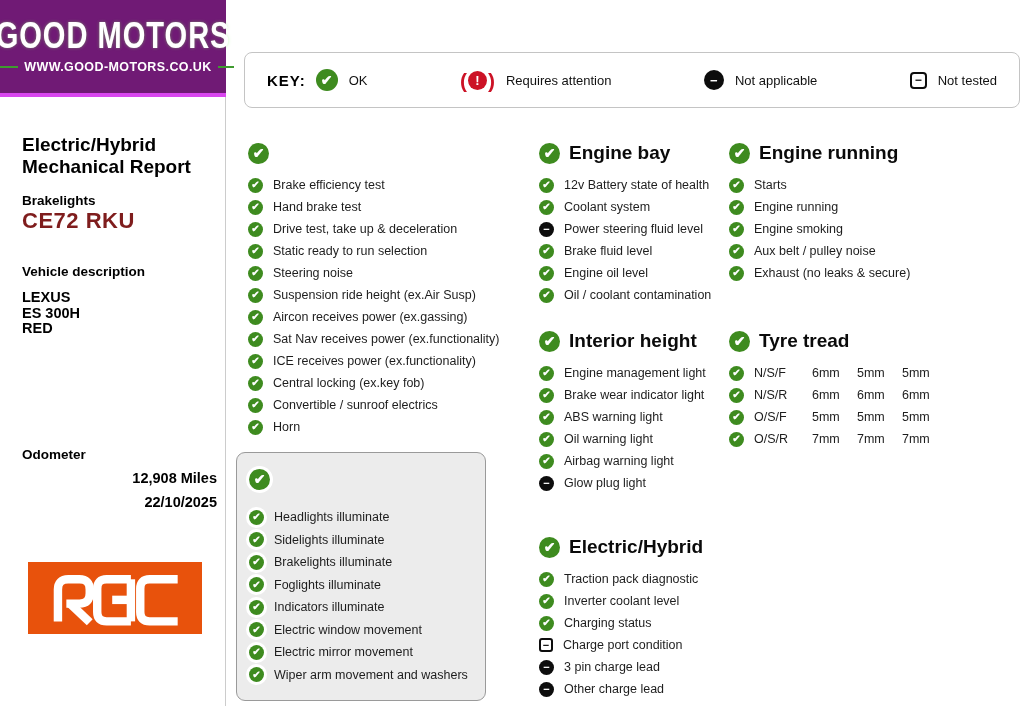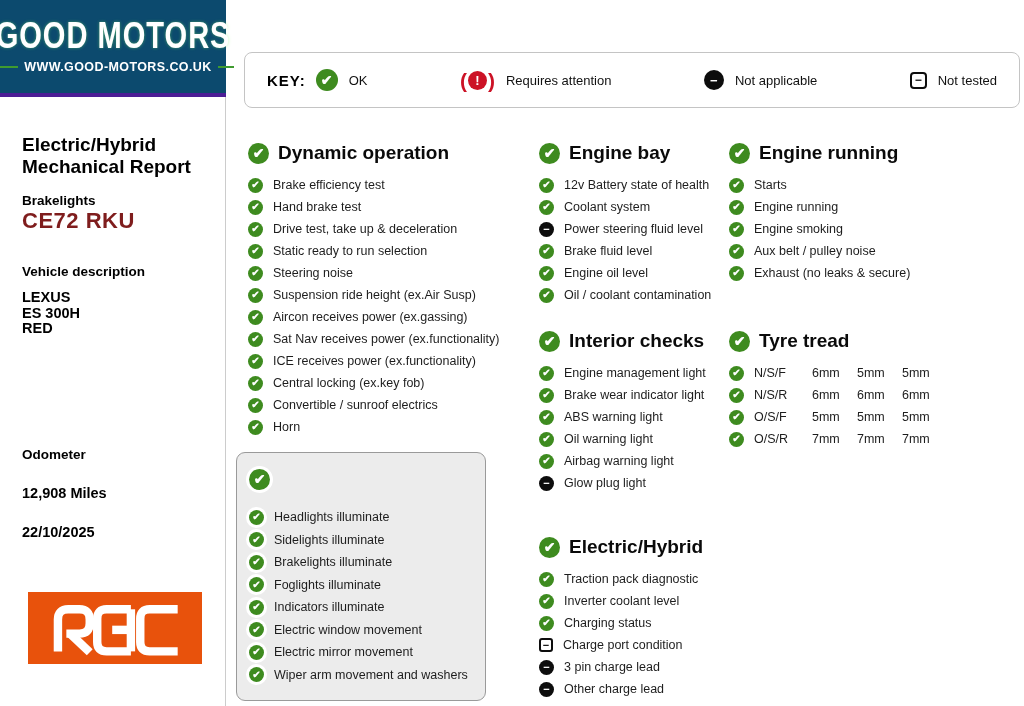--- a/index.html
+++ b/index.html
@@ -5,38 +5,38 @@
   html,body{margin:0;padding:0;}
   body{
     width:1024px;height:706px;background:#fff;overflow:hidden;
     font-family:"Liberation Sans",sans-serif;color:#1d1d1d;
     -webkit-font-smoothing:antialiased;
   }
   .page{position:relative;width:1024px;height:706px;background:#fff;}
 
   
   .sidebar{position:absolute;left:0;top:0;width:226px;height:706px;border-right:1px solid #ccc;box-sizing:border-box;}
-  .logo-box{width:226px;height:93px;background:#0c4a6e;border-bottom:4px solid #4c1d95;
+  .logo-box{width:226px;height:93px;background:#701a75;border-bottom:4px solid #d946ef;
     display:flex;flex-direction:column;align-items:center;justify-content:center;gap:7px;}
   .logo-title{color:#fff;font-size:30px;font-weight:700;letter-spacing:1px;
     transform:scale(.97,1.22);text-shadow:0 0 3px rgba(130,255,100,.45);white-space:nowrap;}
   .logo-url-row{display:flex;align-items:center;gap:6px;width:100%;justify-content:center;}
   .gline{height:2px;background:#3f9b2f;flex:0 0 26px;}
   .gline.short{flex-basis:16px;}
   .logo-url{color:#fff;font-size:12.5px;font-weight:700;letter-spacing:.4px;white-space:nowrap;}
 
   .side-content{padding-left:22px;padding-right:8px;}
   .report-title{font-size:19px;font-weight:700;line-height:1.16;white-space:pre-line;margin-top:37px;color:#000;}
   .fld-label{font-size:13.5px;font-weight:700;color:#000;}
   .lab-reg{margin-top:15px;}
   .reg-value{font-size:22px;font-weight:700;color:#7f1d1d;margin-top:0;letter-spacing:.5px;}
   .lab-veh{margin-top:30px;}
   .veh-value{font-size:14.5px;font-weight:700;line-height:1.07;white-space:pre-line;margin-top:11px;color:#000;}
   .lab-odo{margin-top:110px;}
-  .fld-value{font-size:14.5px;font-weight:700;margin-top:23px;color:#000;}
+  .fld-value{font-size:14.5px;font-weight:700;margin-top:8px;color:#000;text-align:right;}
   .lab-date{margin-top:37px;}
   .rac-box{margin-top:52px;margin-left:6px;width:174px;height:72px;background:#e8520c;
     display:flex;align-items:center;justify-content:center;}
 
   
   .main{position:absolute;left:235px;top:0;width:795px;height:706px;margin-top:8px;}
 
   .key-box{position:absolute;left:9px;top:44px;width:776px;height:56px;box-sizing:border-box;
     border:1.5px solid #c4c4c4;border-radius:8px;display:flex;align-items:center;padding:0 22px;background:#fff;}
   .key-label{font-size:15px;font-weight:700;letter-spacing:1px;color:#000;margin-right:10px;}
@@ -143,21 +143,20 @@
           <span>Not tested</span>
         </span>
       </span>
     </div>
 
     <div class="cols">
       <div class="col col1">
         <section>
             <div class="sec-header">
               <span class="ic ic-ok ic-lg">✔</span>
-              <span class="sec-title">Dynamic operation</span>
             </div>
             <div class="item">
               <span class="ic ic-ok">✔</span>
               <span>Brake efficiency test</span>
             </div>
             <div class="item">
               <span class="ic ic-ok">✔</span>
               <span>Hand brake test</span>
             </div>
             <div class="item">
@@ -266,21 +265,21 @@
               <span>Engine oil level</span>
             </div>
             <div class="item">
               <span class="ic ic-ok">✔</span>
               <span>Oil / coolant contamination</span>
             </div>
           </section>
         <section>
             <div class="sec-header">
               <span class="ic ic-ok ic-lg">✔</span>
-              <span class="sec-title">Interior checks</span>
+              <span class="sec-title">Interior height</span>
             </div>
             <div class="item">
               <span class="ic ic-ok">✔</span>
               <span>Engine management light</span>
             </div>
             <div class="item">
               <span class="ic ic-ok">✔</span>
               <span>Brake wear indicator light</span>
             </div>
             <div class="item">

